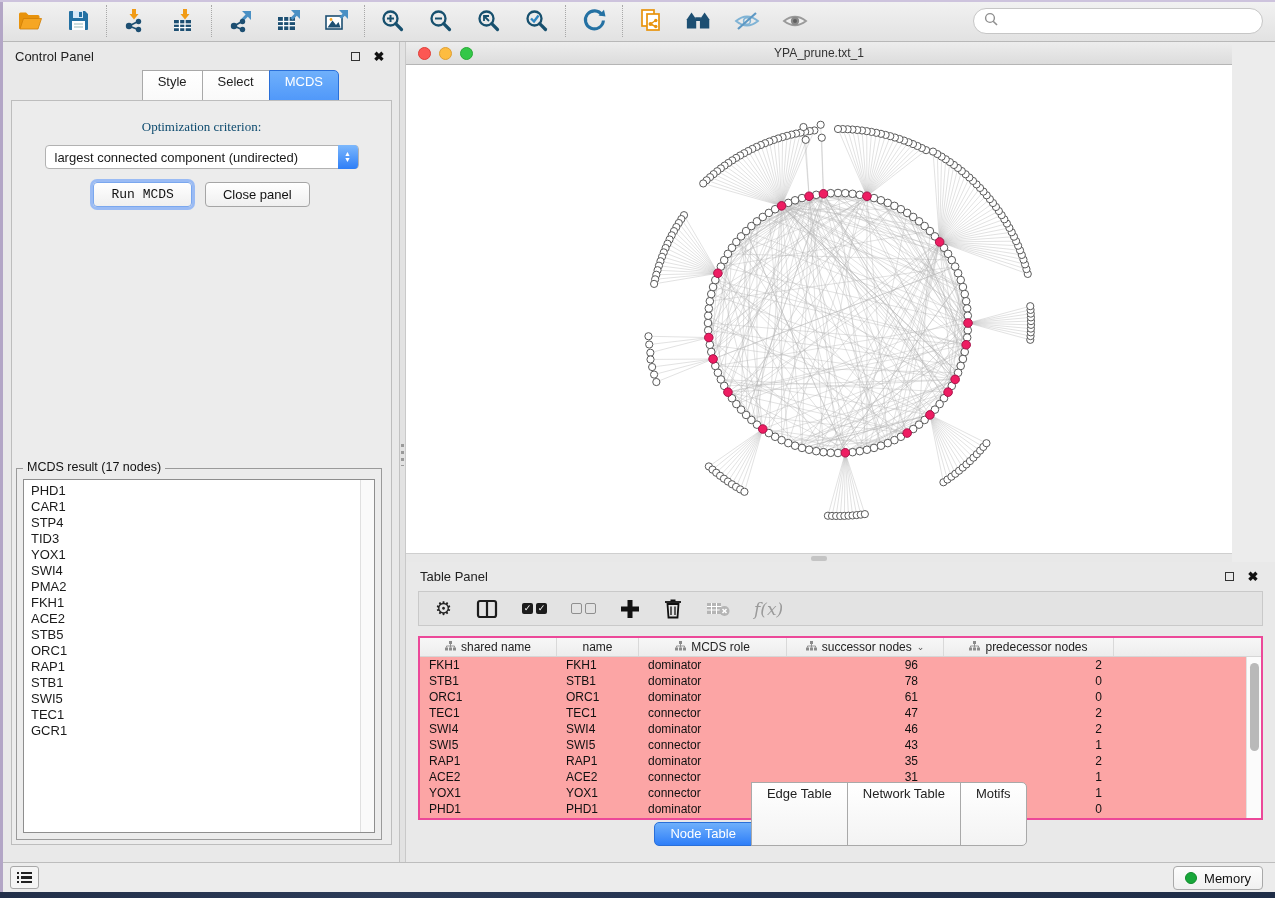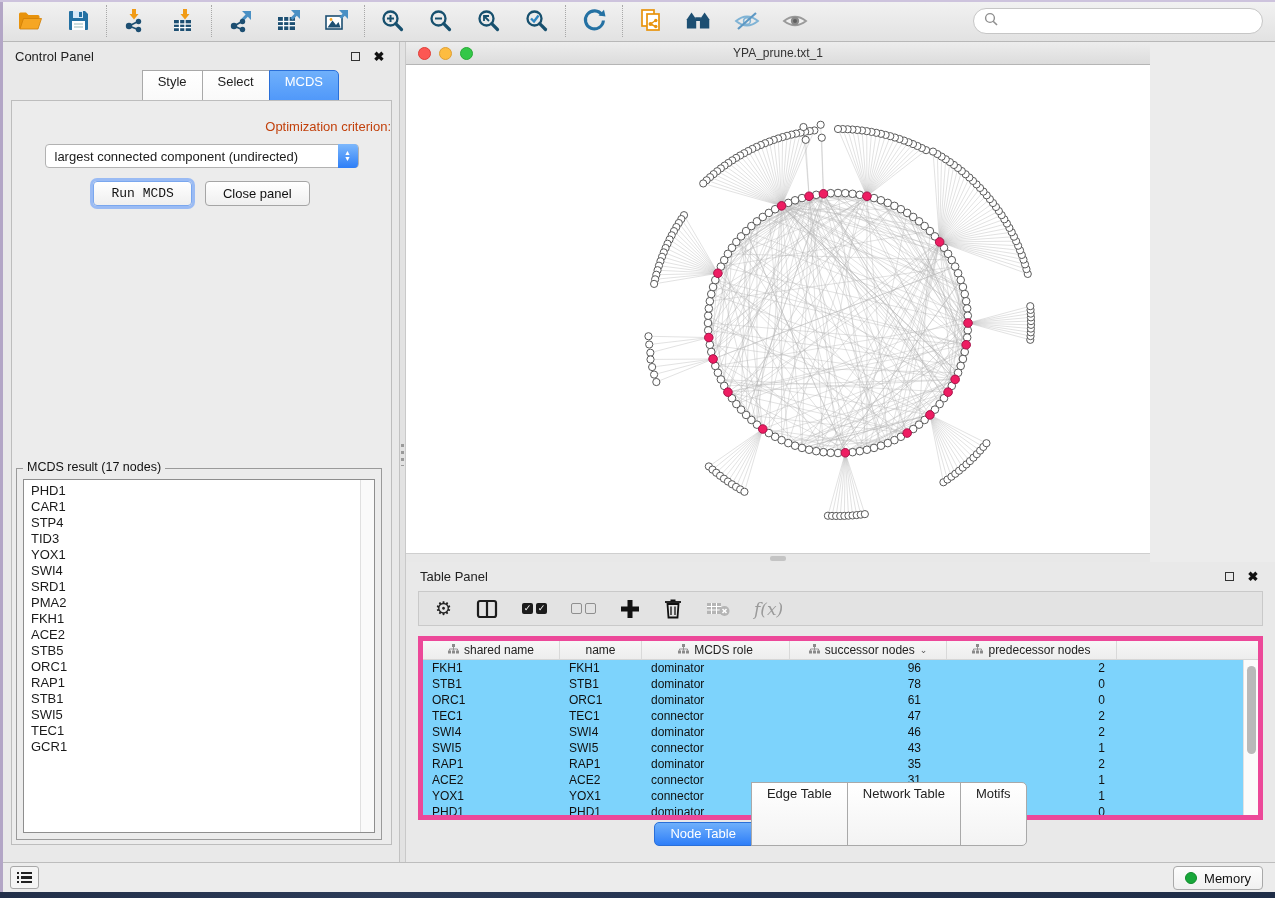--- a/index.html
+++ b/index.html
@@ -29,39 +29,39 @@
   .float-glyph { width:9px; height:9px; border:1.4px solid #333; background:transparent; }
   .close-glyph { font-size:13px; font-weight:bold; color:#111; line-height:1; }
 
   .seg-tabs { display:flex; justify-content:center; }
   .seg-tab { font-size:13px; padding:3px 15px 4px 15px; background:linear-gradient(#ffffff,#f3f3f3); border:1px solid #a9a9a9; margin-left:-1px; color:#222; }
   .seg-tab:first-child { border-radius:5px 0 0 5px; margin-left:0;margin-top:40px; }
   .seg-tab:last-child { border-radius:0 5px 5px 0; }
   .seg-tab.selected { background:linear-gradient(#6fb0fb,#2e7ef8); border-color:#2a6fd8; color:#fff; }
 
   .cp-content { position:absolute; left:8px; right:7px; top:58px; bottom:17px; border:1px solid #bdbdbd; background:#ececec; }
-  .opt-label { text-align:right; margin-top:18px; font-size:13px; color:#c2410c; }
+  .opt-label { text-align:center; margin-top:18px; font-size:13px; color:#0c4a6e;font-family:Liberation Serif, serif; }
   .opt-select { margin:10px auto 0 auto; width:314px; height:24px; background:#fff; border:1px solid #b2b2b2; border-radius:4px; position:relative; display:flex; align-items:center; font-size:13px; padding:0 26px 0 9px; }
   .opt-stepper { position:absolute; right:0; top:-1px; bottom:-1px; width:20px; border-radius:0 4px 4px 0; background:linear-gradient(#7db8fc,#2d7ef7); display:flex; flex-direction:column; align-items:center; justify-content:center; color:#fff; font-size:7px; line-height:6px; }
   .btn-row { display:flex; justify-content:center; gap:13px; margin-top:13px; }
   .push-btn { height:25px; padding:0 17px; font-size:13px; color:#111; background:linear-gradient(#ffffff,#efefef); border:1px solid #a5a5a5; border-radius:4px; }
   .push-btn.focused { box-shadow:0 0 0 3px rgba(87,148,252,.55); border-color:#7aa7ee;font-family:Liberation Mono, monospace; }
 
   .mcds-fieldset { position:absolute; left:4px; right:9px; top:367px; bottom:4px; border:1px solid #9a9a9a; }
   .mcds-legend { position:absolute; top:-9px; left:6px; background:#ececec; padding:0 4px; font-size:12.5px; color:#111; }
   .mcds-list { position:absolute; left:6px; right:6px; top:10px; bottom:6px; background:#fff; border:1px solid #8e8e8e; font-size:13px; line-height:16px; padding:3px 0 0 7px; overflow:hidden; }
   .mcds-scroll { position:absolute; right:0; top:0; bottom:0; width:14px; background:#fafafa; border-left:1px solid #e0e0e0; }
   .mcds-item { height:16px; }
 
   
   .v-divider { position:absolute; left:400px; top:42px; width:6px; height:820px; background:#e2e2e2; border-right:1px solid #c9c9c9; }
   .v-divider .grip { position:absolute; left:1px; top:402px; width:3px; height:22px; background:repeating-linear-gradient(#9a9a9a 0 3px, transparent 3px 7px); }
 
   
-  .network-panel { position:absolute; left:406px; top:42px; width:744px; height:520px; background:#ec4899; }
+  .network-panel { position:absolute; left:406px; top:42px; width:826px; height:520px; background:#ec4899; }
   .net-titlebar { height:23px; background:linear-gradient(#ededed,#dcdcdc); border-bottom:1px solid #b5b5b5; position:relative; text-align:center; font-size:12px; line-height:22px; color:#333; }
   .traffic { position:absolute; left:12px; top:5px; display:flex; gap:8px; }
   .light { width:13px; height:13px; border-radius:50%; }
   .light.red { background:#fc5753; border:1px solid #df3e38; }
   .light.yellow { background:#fdbc40; border:1px solid #de9f34; }
   .light.green { background:#33c748; border:1px solid #27aa35; }
   .net-canvas { position:absolute; left:0; right:0; top:23px; bottom:9px; background:#fff; overflow:hidden; }
   .net-splitter { position:absolute; left:0; right:0; bottom:0; height:9px; background:#e8e8e8; border-top:1px solid #cfcfcf; }
   .net-splitter .handle { position:absolute; left:50%; top:2px; width:16px; height:5px; margin-left:-8px; background:#c4c4c4; border-radius:2px; }
 
@@ -69,21 +69,21 @@
   .table-panel { position:absolute; left:406px; top:562px; width:869px; height:300px; background:#e9e9e9; }
   .tp-toolbar { margin:1px 12px 0 12px; height:35px; background:#e3e3e3; border:1px solid #c9c9c9; display:flex; align-items:center; gap:24px; padding:0 16px; }
   .tp-icon { display:flex; align-items:center; justify-content:center; height:24px; }
   .fx-label { font-family:"DejaVu Serif", serif; font-style:italic; font-size:17px; color:#9a9a9a; }
   .gear-glyph { font-family:"DejaVu Sans", sans-serif; font-size:19px; color:#222; line-height:1; }
   .chk-pair { display:flex; gap:3px; }
   .chk { width:11px; height:11px; border-radius:2px; }
   .chk.on { background:#1c1c1c; color:#fff; font-size:9px; line-height:11px; text-align:center; }
   .chk.off { border:1.4px solid #8f8f8f; background:transparent; }
 
-  .tp-table { position:absolute; left:12px; right:12px; top:74px; bottom:42px; background:#7dd3fc; border:5px solid #ec4899; overflow:hidden; }
+  .tp-table { position:absolute; left:12px; right:12px; top:74px; bottom:42px; background:#fca5a5; border:2px solid #ec4899; overflow:hidden; }
   .t-head { display:flex; height:19px; background:linear-gradient(#f7f7f7,#ededed); border-bottom:1px solid #d6d6d6; font-size:12px; color:#222; }
   .t-hcell { display:flex; align-items:center; justify-content:center; gap:5px; border-right:1px solid #d9d9d9; height:100%; }
   .t-hcell .sort { font-size:9px; color:#555; }
   .t-row { display:flex; height:16px; font-size:12px; color:#111; }
   .t-cell { padding-left:9px; line-height:16px; overflow:hidden; white-space:nowrap; }
   .t-cell.num { text-align:right; padding-left:0; }
   .t-scroll { position:absolute; right:0; top:19px; bottom:0; width:15px; background:#fbfbfb; border-left:1px solid #e2e2e2; }
   .t-thumb { position:absolute; left:3px; top:6px; width:9px; height:88px; background:#b9b9b9; border-radius:5px; }
 
   .tp-tabs { position:absolute; left:0; right:0; bottom:16px; display:flex; justify-content:center; }
@@ -295,21 +295,20 @@
     <div class="mcds-fieldset">
       <span class="mcds-legend">MCDS result (17 nodes)</span>
       <div class="mcds-list" id="mcds-list">
         <div class="mcds-scroll"></div>
       <div class="mcds-item">PHD1</div>
           <div class="mcds-item">CAR1</div>
           <div class="mcds-item">STP4</div>
           <div class="mcds-item">TID3</div>
           <div class="mcds-item">YOX1</div>
           <div class="mcds-item">SWI4</div>
-          <div class="mcds-item">SRD1</div>
           <div class="mcds-item">PMA2</div>
           <div class="mcds-item">FKH1</div>
           <div class="mcds-item">ACE2</div>
           <div class="mcds-item">STB5</div>
           <div class="mcds-item">ORC1</div>
           <div class="mcds-item">RAP1</div>
           <div class="mcds-item">STB1</div>
           <div class="mcds-item">SWI5</div>
           <div class="mcds-item">TEC1</div>
           <div class="mcds-item">GCR1</div>

